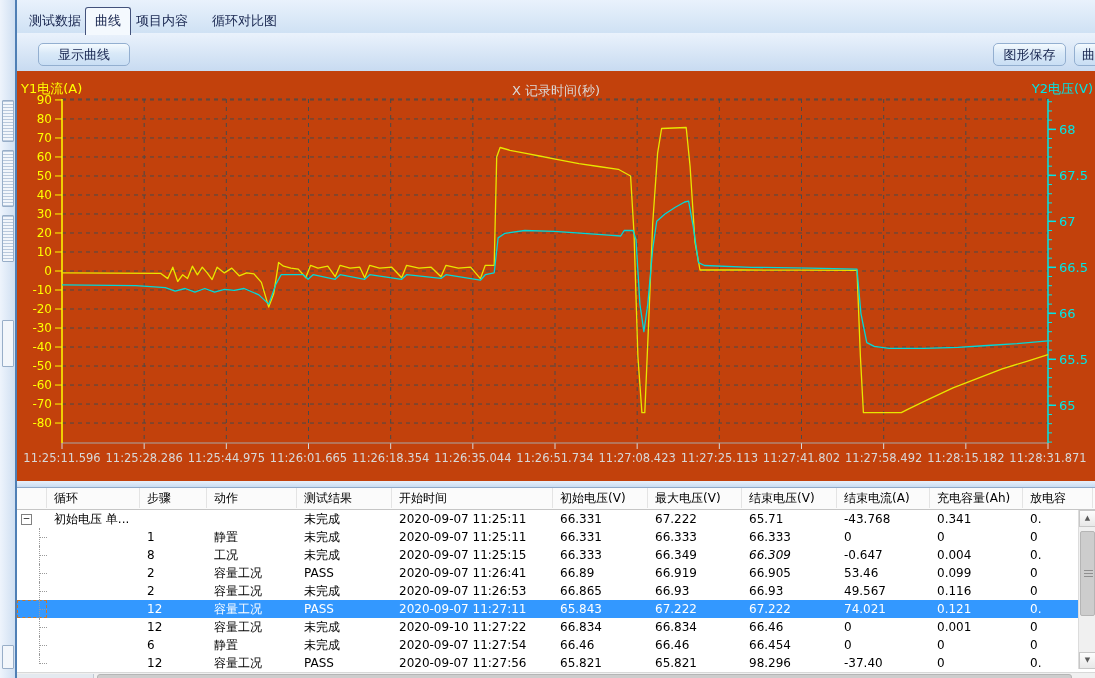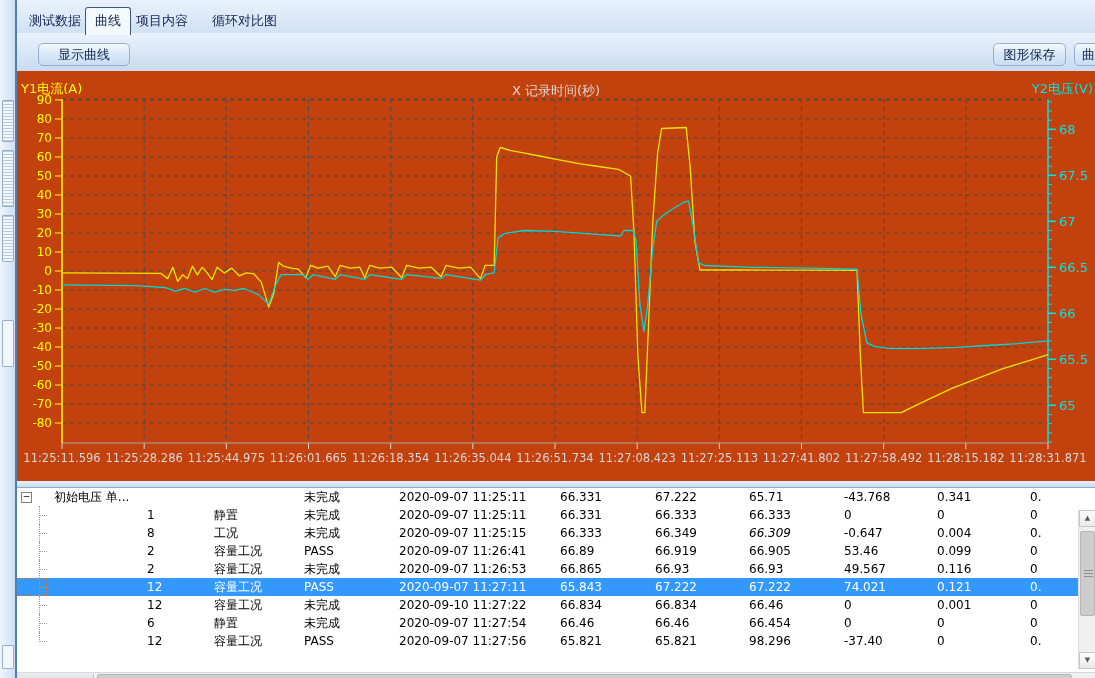--- a/index.html
+++ b/index.html
@@ -294,20 +294,34 @@
         <line x1="1031" y1="58.352941176470466" x2="1039" y2="58.352941176470466" stroke="#00e5e5" stroke-width="1.5"></line>
         <text x="1042" y="63.352941176470466" fill="#00e5e5" font-size="13" text-anchor="start">68</text>
         <polyline points="45.0,201.9 143.5,202.3 150.8,207.6 155.8,196.2 160.7,210.5 165.6,203.8 170.5,207.6 175.4,195.2 180.4,203.8 185.3,196.2 190.2,201.9 195.1,208.6 200.1,196.2 207.4,201.9 214.8,197.1 222.2,204.8 229.6,201.9 237.0,202.9 244.4,211.4 251.7,236.1 256.7,222.8 261.6,191.4 266.5,195.2 273.9,197.1 281.3,198.1 288.7,206.7 293.6,194.3 301.0,197.1 310.8,195.2 318.2,205.7 323.1,194.3 333.0,197.1 342.8,196.2 347.7,206.7 352.7,194.3 362.5,197.1 374.8,196.2 384.7,206.7 389.6,194.3 401.9,197.1 414.2,196.2 424.0,205.7 429.0,194.3 441.3,197.1 453.6,196.2 463.4,207.6 468.3,194.3 477.2,194.3 479.7,86.0 483.1,76.5 493.0,79.3 507.7,82.2 522.5,85.0 542.2,88.8 561.9,92.6 581.6,95.5 601.3,98.3 613.6,105.0 617.0,162.0 620.9,285.5 624.9,341.6 627.8,341.6 631.8,247.5 635.7,152.5 640.6,82.2 644.6,57.5 669.2,56.5 673.1,95.5 678.0,171.5 683.0,199.0 724.3,199.0 783.4,199.2 840.0,199.4 843.4,285.5 846.4,341.6 884.3,341.6 891.7,337.8 911.4,328.3 936.0,316.9 960.6,307.4 985.2,297.9 1009.8,290.3 1031.0,283.6" fill="none" stroke="#e8e600" stroke-width="1.3" stroke-linejoin="round"></polyline>
         <polyline points="45.0,213.8 118.8,214.7 148.4,216.6 158.2,220.2 168.1,217.5 177.9,221.2 187.8,217.5 197.6,221.2 207.4,218.4 217.3,219.3 227.1,217.5 241.9,223.9 251.7,233.1 259.1,212.9 264.1,203.7 286.2,203.7 291.1,208.3 296.1,203.7 318.2,208.3 323.1,203.7 347.7,208.3 352.7,203.7 384.7,208.3 389.6,203.7 424.0,207.4 429.0,203.7 463.4,209.2 468.3,203.7 477.2,201.8 481.1,166.9 488.0,162.3 507.7,159.5 537.3,160.4 566.8,162.3 591.4,164.1 603.7,165.0 607.2,159.5 616.0,159.5 619.0,168.7 622.9,233.1 626.9,260.7 630.8,233.1 635.7,177.9 639.7,150.3 648.0,143.0 657.9,136.5 667.7,131.0 671.6,130.1 676.1,154.9 681.5,191.7 687.4,194.5 734.2,196.3 793.2,197.2 840.0,198.2 843.9,242.3 849.8,271.7 857.2,275.4 872.0,277.3 906.5,277.3 940.9,276.3 970.5,274.5 1000.0,272.7 1031.0,269.9" fill="none" stroke="#00d8d8" stroke-width="1.3" stroke-linejoin="round"></polyline>
       </svg>
   </div>
 
   <div class="splitter"></div>
 
   <div class="grid">
+    <div class="grid-header" id="grid-header">
+        <div class="hcell" style="left: 0px; width: 30px;"></div>
+        <div class="hcell" style="left: 30px; width: 93px;">循环</div>
+        <div class="hcell" style="left: 123px; width: 67px;">步骤</div>
+        <div class="hcell" style="left: 190px; width: 90px;">动作</div>
+        <div class="hcell" style="left: 280px; width: 95px;">测试结果</div>
+        <div class="hcell" style="left: 375px; width: 161px;">开始时间</div>
+        <div class="hcell" style="left: 536px; width: 95px;">初始电压(V)</div>
+        <div class="hcell" style="left: 631px; width: 94px;">最大电压(V)</div>
+        <div class="hcell" style="left: 725px; width: 95px;">结束电压(V)</div>
+        <div class="hcell" style="left: 820px; width: 93px;">结束电流(A)</div>
+        <div class="hcell" style="left: 913px; width: 93px;">充电容量(Ah)</div>
+        <div class="hcell" style="left: 1006px; width: 70px;">放电容</div>
+      </div>
     <div class="rows" id="grid-rows">
         <div class="trow">
           <div class="treecell">
             <div class="expander">−</div>
           </div>
           <div class="tcell" style="left: 30px; width: 93px;">初始电压 单...</div>
           <div class="tcell" style="left: 123px; width: 67px;"></div>
           <div class="tcell" style="left: 190px; width: 90px;"></div>
           <div class="tcell" style="left: 280px; width: 95px;">未完成</div>
           <div class="tcell" style="left: 375px; width: 161px;">2020-09-07 11:25:11</div>

